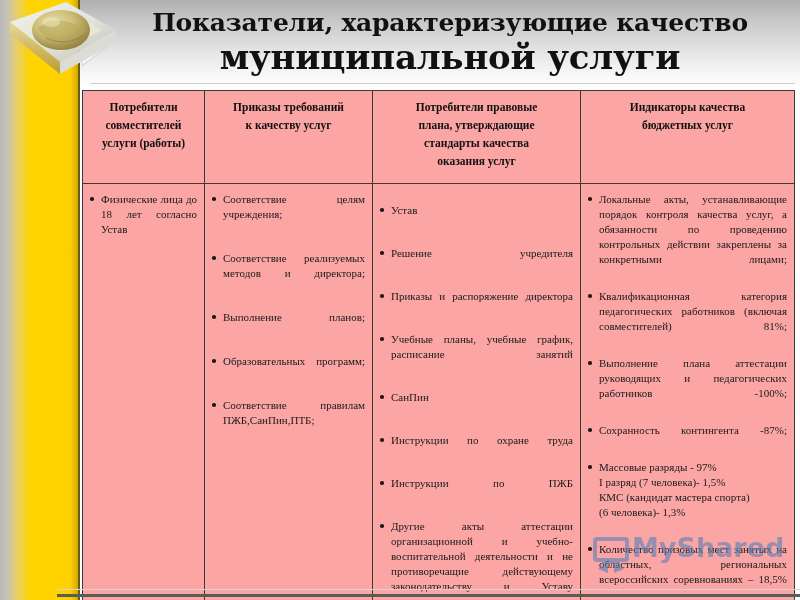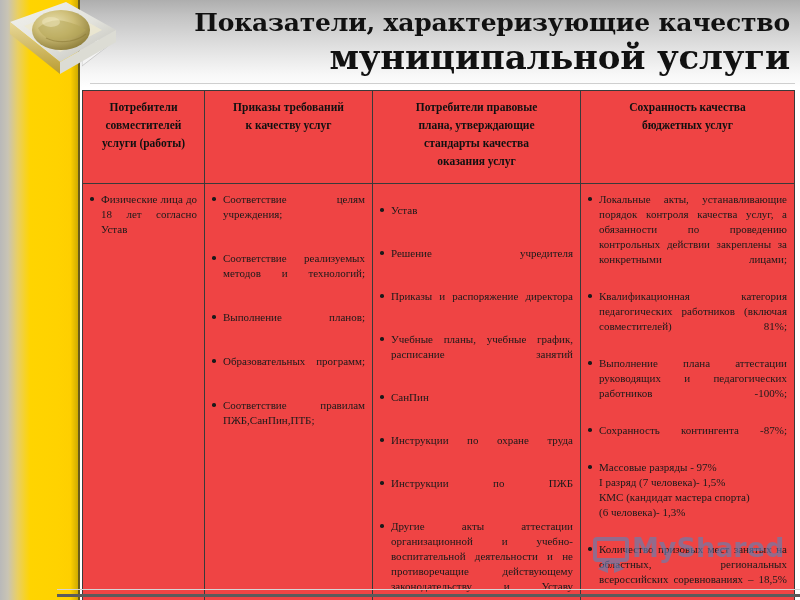--- a/index.html
+++ b/index.html
@@ -80,21 +80,21 @@
     width: 705px;
     height: 1px;
     background: #cfcfcf;
     z-index: 4;
   }
   .title {
     position: absolute;
     left: 110px;
     top: 6px;
     width: 680px;
-    text-align: right;
+    text-align: center;
     font-family: "DejaVu Serif", "Liberation Serif", serif;
     font-weight: bold;
     font-size: 25px;
     line-height: 34px;
     color: #111111;
     letter-spacing: -0.2px;
     z-index: 7;
   }
   .title-line { display: block; white-space: nowrap; }
   .title-line-2 { font-size: 34px; }
@@ -121,21 +121,21 @@
   table.q-table {
     border-collapse: collapse;
     width: 712px;
     table-layout: fixed;
     background: #ffffff;
   }
   table.q-table th,
   table.q-table td {
     border: 1px solid #3a3a3a;
     vertical-align: top;
-    background: #ef4444;
+    background: #fca5a5;
   }
   table.q-table th {
     font-family: "Liberation Serif", "DejaVu Serif", serif;
     font-weight: bold;
     font-size: 11.5px;
     line-height: 18px;
     color: #101010;
     text-align: center;
     padding: 7px 6px 9px 6px;
     height: 76px;
@@ -310,39 +310,39 @@
           <th class="th-col3">
             <span class="th-inner">
               <span class="th-line">Потребители правовые</span>
               <span class="th-line">плана, утверждающие</span>
               <span class="th-line">стандарты качества</span>
               <span class="th-line">оказания услуг</span>
             </span>
           </th>
           <th class="th-col4">
             <span class="th-inner">
-              <span class="th-line">Сохранность качества</span>
+              <span class="th-line">Индикаторы качества</span>
               <span class="th-line">бюджетных услуг</span>
             </span>
           </th>
         </tr>
       </thead>
       <tbody>
         <tr>
 
           <td class="col1">
             <ul class="blist">
               <li>Физические лица до 18 лет согласно Устав</li>
             </ul>
           </td>
 
           <td class="col2">
             <ul class="blist">
               <li>Соответствие целям учреждения;</li>
-              <li>Соответствие реализуемых методов и технологий;</li>
+              <li>Соответствие реализуемых методов и директора;</li>
               <li class="nojust">Выполнение планов;</li>
               <li class="nojust">Образовательных программ;</li>
               <li>Соответствие правилам ПЖБ,СанПин,ПТБ;</li>
             </ul>
           </td>
 
           <td class="col3">
             <ul class="blist">
               <li class="nojust">Устав</li>
               <li class="nojust">Решение учредителя</li>

